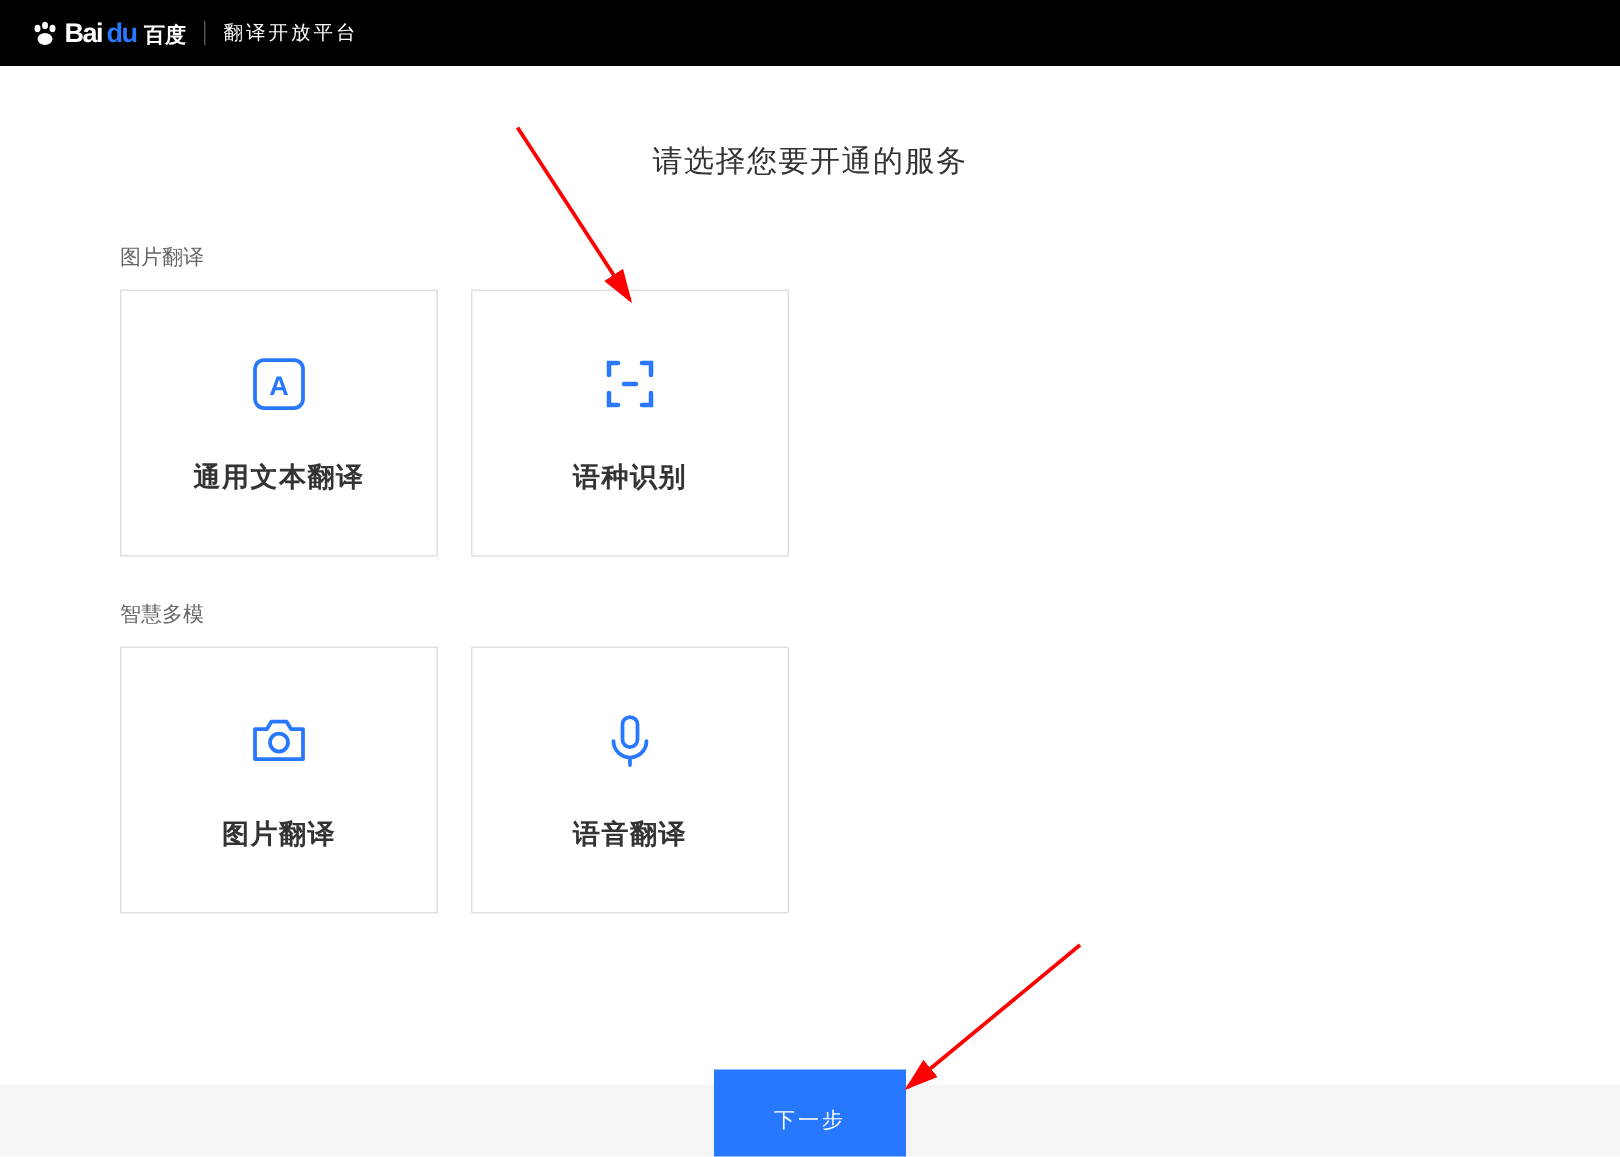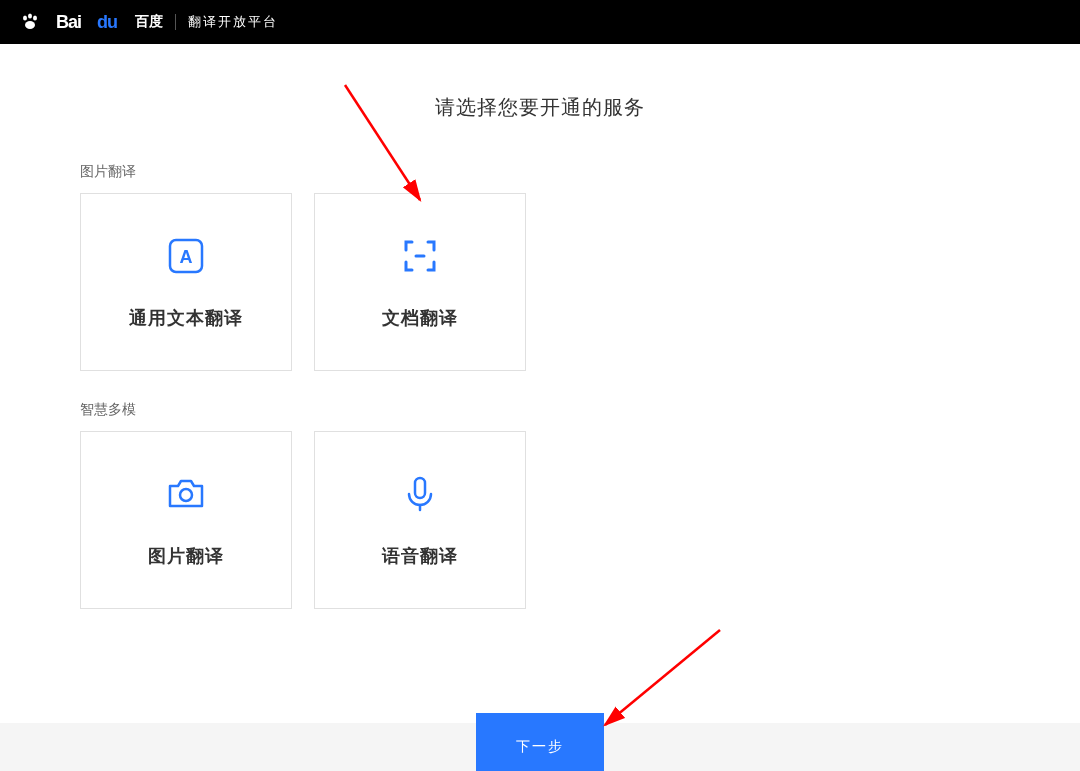--- a/index.html
+++ b/index.html
@@ -1,19 +1,19 @@
 <!DOCTYPE html>
 <html><head>
   <meta charset="utf-8">
   <style>
     * { margin: 0; padding: 0; box-sizing: border-box; }
     body { font-family: "Microsoft YaHei", Arial, sans-serif; background: #fff; width: 1080px; height: 771px; overflow: hidden; position: relative; }
     
     .header { background: #000; height: 44px; display: flex; align-items: center; padding: 0 20px; }
-    .logo { display: flex; align-items: center; gap: 16px; }
+    .logo { display: flex; align-items: flex-end; gap: 3px; }
     .logo-text { color: #fff; font-size: 18px; font-weight: bold; letter-spacing: -1px; }
     .logo-cn { color: #fff; font-size: 14px; font-weight: bold; margin-left: 2px; }
     .divider-v { width: 1px; height: 16px; background: #555; margin: 0 12px; }
     .platform-name { color: #fff; font-size: 13px; letter-spacing: 2px; }
     
     .main { padding: 50px 80px 0; }
     .page-title { text-align: center; font-size: 20px; color: #333; font-weight: normal; margin-bottom: 42px; letter-spacing: 1px; }
     
     .section-label { font-size: 14px; color: #666; margin-bottom: 12px; }
     
@@ -70,21 +70,21 @@
     <div class="service-card">
       <div class="card-icon">
         <svg width="44" height="44" viewBox="0 0 44 44">
           <path d="M 14 8 L 8 8 L 8 16" fill="none" stroke="#2878ff" stroke-width="3" stroke-linecap="round"></path>
           <path d="M 30 8 L 36 8 L 36 16" fill="none" stroke="#2878ff" stroke-width="3" stroke-linecap="round"></path>
           <path d="M 14 36 L 8 36 L 8 28" fill="none" stroke="#2878ff" stroke-width="3" stroke-linecap="round"></path>
           <path d="M 30 36 L 36 36 L 36 28" fill="none" stroke="#2878ff" stroke-width="3" stroke-linecap="round"></path>
           <line x1="18" y1="22" x2="26" y2="22" stroke="#2878ff" stroke-width="3" stroke-linecap="round"></line>
         </svg>
       </div>
-      <div class="card-title">文档翻译</div>
+      <div class="card-title">语种识别</div>
     </div>
   </div>
 
   <div class="section-label">智慧多模</div>
   <div class="card-grid">
 
     <div class="service-card">
       <div class="card-icon">
         <svg width="44" height="44" viewBox="0 0 44 44">
           <path d="M 6 14 L 14 14 L 17 9 L 27 9 L 30 14 L 38 14 L 38 34 L 6 34 Z" fill="none" stroke="#2878ff" stroke-width="2.5" stroke-linejoin="round"></path>

